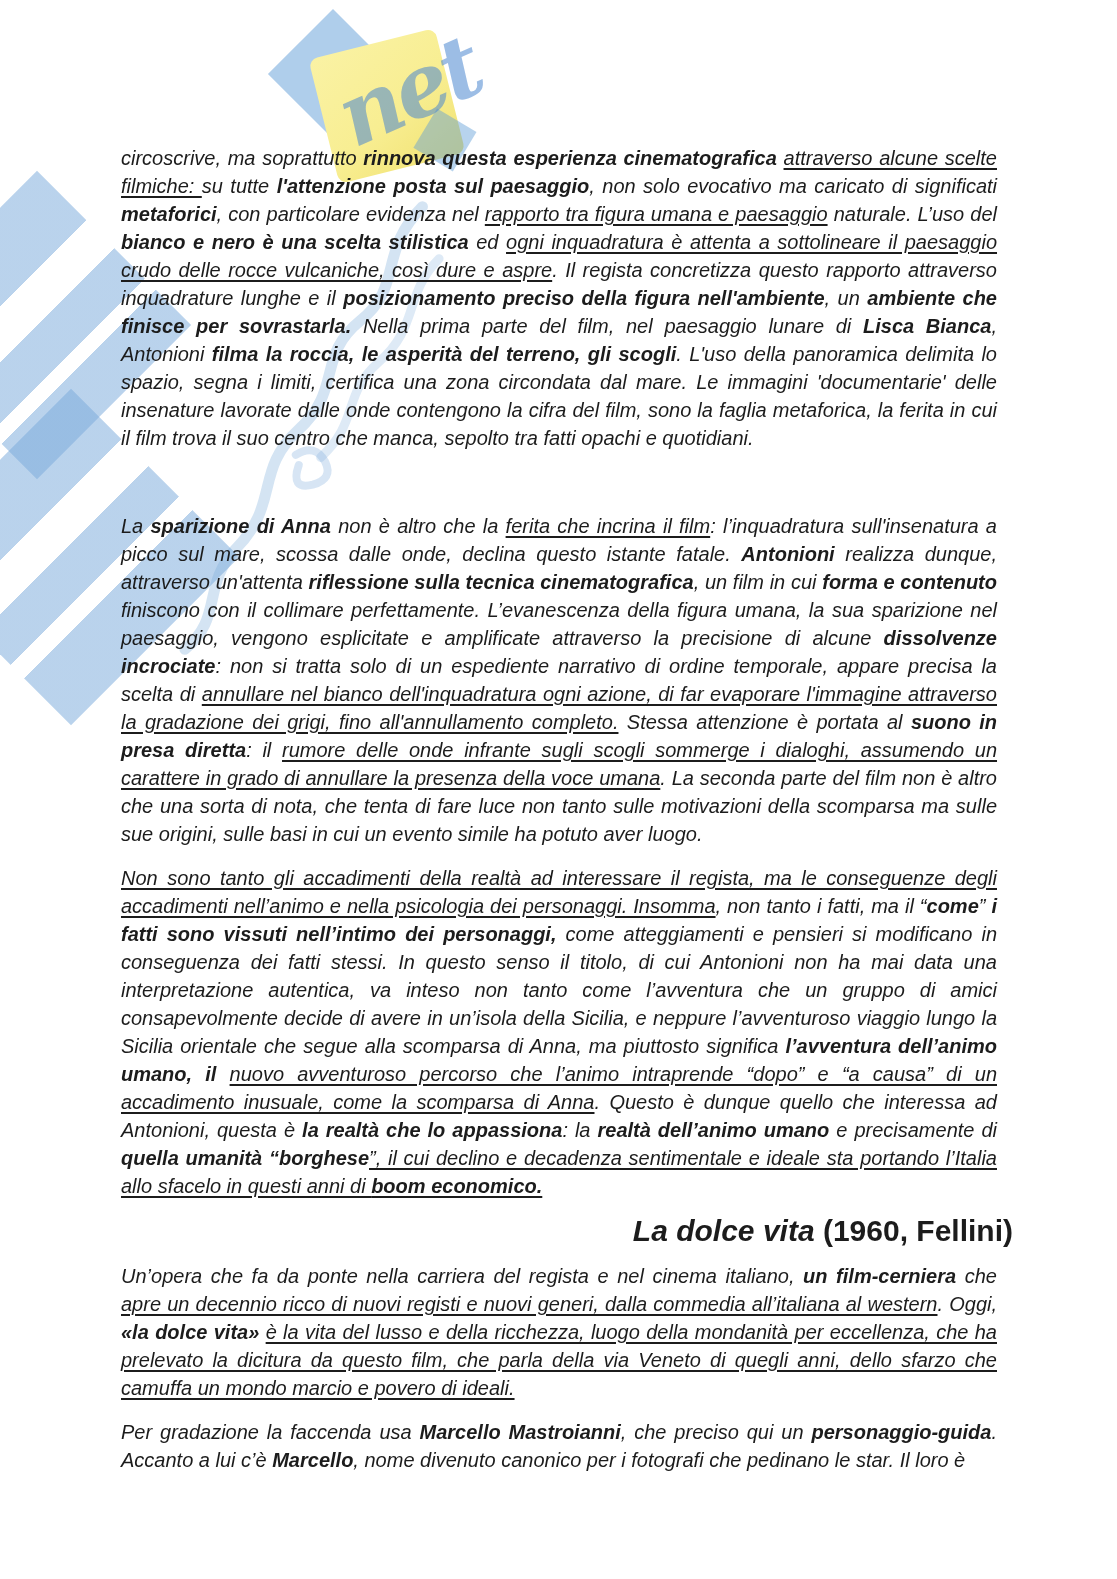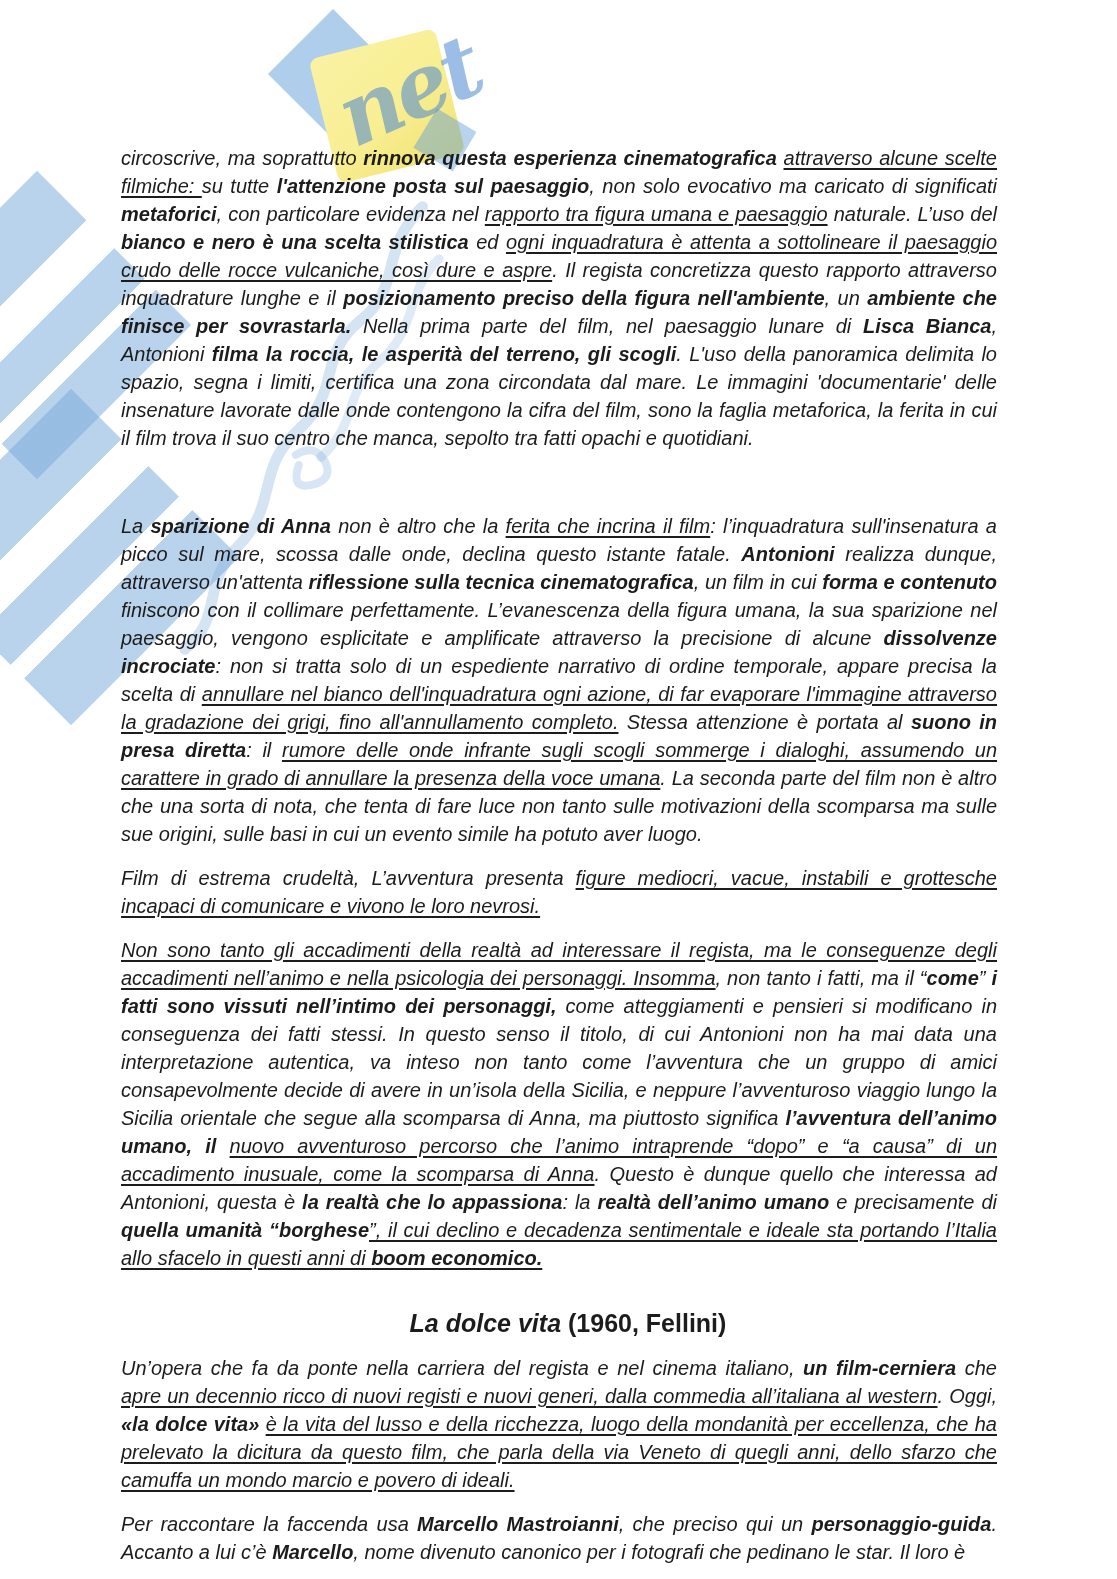--- a/index.html
+++ b/index.html
@@ -61,24 +61,24 @@
   
   .doc{
     position:absolute;left:105px;top:128px;width:908px;
     font-size:20px;line-height:28px;
     text-align:justify;
     z-index:1;
   }
   .doc-paragraph{margin:16px;font-style:italic;}
   .doc-gap{height:28px;}
   .doc-heading{
-    font-size:25px;line-height:30px;
-    margin:36px 0 10px;
+    font-size:30px;line-height:30px;
+    margin:16px 0 10px;
     padding-left:18px;
-    text-align:center;
+    text-align:right;
     font-weight:bold;
   }
   .b{font-weight:bold;}
   .u{text-decoration:underline;text-underline-offset:3px;}
   .i{font-style:italic;}
 </style>
 </head>
 <body>
 
 <div class="page">
@@ -95,20 +95,19 @@
     <div class="wm-postit">
       <div class="wm-postit-fold"></div>
     </div>
     <div class="wm-logo-script">net</div>
   </div>
 
   <main class="doc">
       <p class="doc-paragraph"><span>circoscrive, ma soprattutto </span><span class="b">rinnova questa esperienza cinematografica</span><span> </span><span class="u">attraverso alcune scelte filmiche: </span><span>su tutte </span><span class="b">l'attenzione posta sul paesaggio</span><span>, non solo evocativo ma caricato di significati </span><span class="b">metaforici</span><span>, con particolare evidenza nel </span><span class="u">rapporto tra figura umana e paesaggio</span><span> naturale. L’uso del </span><span class="b">bianco e nero è una scelta stilistica</span><span> ed </span><span class="u">ogni inquadratura è attenta a sottolineare il paesaggio crudo delle rocce vulcaniche, così dure e aspre</span><span>. Il regista concretizza questo rapporto attraverso inquadrature lunghe e il </span><span class="b">posizionamento preciso della figura nell'ambiente</span><span>, un </span><span class="b">ambiente che finisce per sovrastarla.</span><span> Nella prima parte del film, nel paesaggio lunare di </span><span class="b">Lisca Bianca</span><span>, Antonioni </span><span class="b">filma la roccia, le asperità del terreno, gli scogli</span><span>. L'uso della panoramica delimita lo spazio, segna i limiti, certifica una zona circondata dal mare. Le immagini 'documentarie' delle insenature lavorate dalle onde contengono la cifra del film, sono la faglia metaforica, la ferita in cui il film trova il suo centro che manca, sepolto tra fatti opachi e quotidiani.</span></p>
       <div class="doc-gap"></div>
       <p class="doc-paragraph"><span> La </span><span class="b">sparizione di Anna</span><span> non è altro che la </span><span class="u">ferita che incrina il film</span><span>: l’inquadratura sull'insenatura a picco sul mare, scossa dalle onde, declina questo istante fatale. </span><span class="b">Antonioni</span><span> realizza dunque, attraverso un'attenta </span><span class="b">riflessione sulla tecnica cinematografica</span><span>, un film in cui </span><span class="b">forma e contenuto</span><span> finiscono con il collimare perfettamente. L’evanescenza della figura umana, la sua sparizione nel paesaggio, vengono esplicitate e amplificate attraverso la precisione di alcune </span><span class="b">dissolvenze incrociate</span><span>: non si tratta solo di un espediente narrativo di ordine temporale, appare precisa la scelta di </span><span class="u">annullare nel bianco dell'inquadratura ogni azione, di far evaporare l'immagine attraverso la gradazione dei grigi, fino all'annullamento completo.</span><span> Stessa attenzione è portata al </span><span class="b">suono in presa diretta</span><span>: il </span><span class="u">rumore delle onde infrante sugli scogli sommerge i dialoghi, assumendo un carattere in grado di annullare la presenza della voce umana</span><span>. La seconda parte del film non è altro che una sorta di nota, che tenta di fare luce non tanto sulle motivazioni della scomparsa ma sulle sue origini, sulle basi in cui un evento simile ha potuto aver luogo.</span></p>
-      <p class="doc-paragraph"><span>Film di estrema crudeltà, L’avventura presenta </span><span class="u">figure mediocri, vacue, instabili e grottesche incapaci di comunicare e vivono le loro nevrosi.</span></p>
       <p class="doc-paragraph"><span class="u">Non sono tanto gli accadimenti della realtà ad interessare il regista, ma le conseguenze degli accadimenti nell’animo e nella psicologia dei personaggi. Insomma</span><span>, non tanto i fatti, ma il “</span><span class="b">come</span><span>” </span><span class="b">i fatti sono vissuti nell’intimo dei personaggi,</span><span> come atteggiamenti e pensieri si modificano in conseguenza dei fatti stessi. In questo senso il titolo, di cui Antonioni non ha mai data una interpretazione autentica, va inteso non tanto come l’avventura che un gruppo di amici consapevolmente decide di avere in un’isola della Sicilia, e neppure l’avventuroso viaggio lungo la Sicilia orientale che segue alla scomparsa di Anna, ma piuttosto significa </span><span class="b">l’avventura dell’animo umano, il</span><span> </span><span class="u">nuovo avventuroso percorso che l’animo intraprende “dopo” e “a causa” di un accadimento inusuale, come la scomparsa di Anna</span><span>. Questo è dunque quello che interessa ad Antonioni, questa è </span><span class="b">la realtà che lo appassiona</span><span>: la </span><span class="b">realtà dell’animo umano</span><span> e precisamente di </span><span class="b">quella umanità “borghese</span><span class="u">”, il cui declino e decadenza sentimentale e ideale sta portando l’Italia allo sfacelo in questi anni di </span><span class="b u">boom economico.</span></p>
       <h2 class="doc-heading"><span class="b i">La dolce vita</span><span class="b"> (1960, Fellini)</span></h2>
       <p class="doc-paragraph"><span>Un’opera che fa da ponte nella carriera del regista e nel cinema italiano, </span><span class="b">un film-cerniera</span><span> che </span><span class="u">apre un decennio ricco di nuovi registi e nuovi generi, dalla commedia all’italiana al western</span><span>. Oggi, </span><span class="b">«la dolce vita»</span><span> </span><span class="u">è la vita del lusso e della ricchezza, luogo della mondanità per eccellenza, che ha prelevato la dicitura da questo film, che parla della via Veneto di quegli anni, dello sfarzo che camuffa un mondo marcio e povero di ideali.</span></p>
-      <p class="doc-paragraph"><span>Per raccontare la faccenda usa </span><span class="b">Marcello Mastroianni</span><span>, che preciso qui un </span><span class="b">personaggio-guida</span><span>. Accanto a lui c’è </span><span class="b">Marcello</span><span>, nome divenuto canonico per i fotografi che pedinano le star. Il loro è</span></p>
+      <p class="doc-paragraph"><span>Per gradazione la faccenda usa </span><span class="b">Marcello Mastroianni</span><span>, che preciso qui un </span><span class="b">personaggio-guida</span><span>. Accanto a lui c’è </span><span class="b">Marcello</span><span>, nome divenuto canonico per i fotografi che pedinano le star. Il loro è</span></p>
     </main>
 
 </div>
 
 </body></html>

